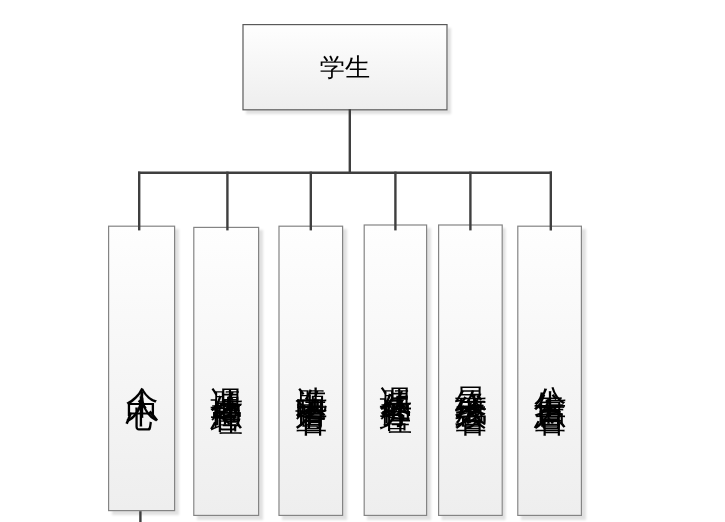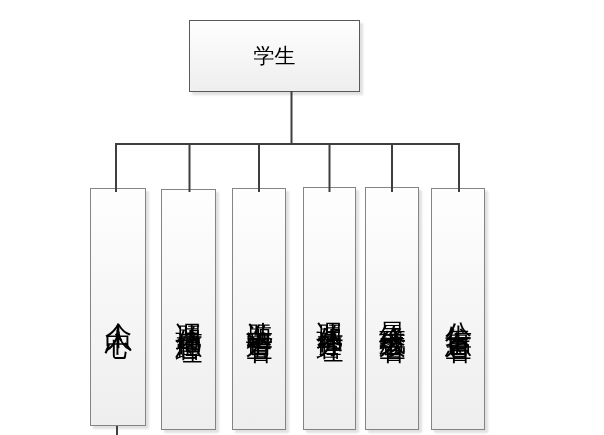--- a/index.html
+++ b/index.html
@@ -20,21 +20,21 @@
     box-sizing: border-box;
     background: linear-gradient(180deg, #fefefe 0%, #eeeeee 100%);
     box-shadow: 3px 3px 2px rgba(0, 0, 0, 0.12);
     display: flex;
     align-items: center;
     justify-content: center;
     color: #000000;
     z-index: 1;
   }
   .root-node {
-    left: 189px;
+    left: 202px;
     top: 20px;
     width: 171px;
     height: 72px;
     border: 1.5px solid #595959;
     font-size: 21px;
   }
   .child-node {
     border: 1.4px solid #848484;
     font-size: 27px;
   }

